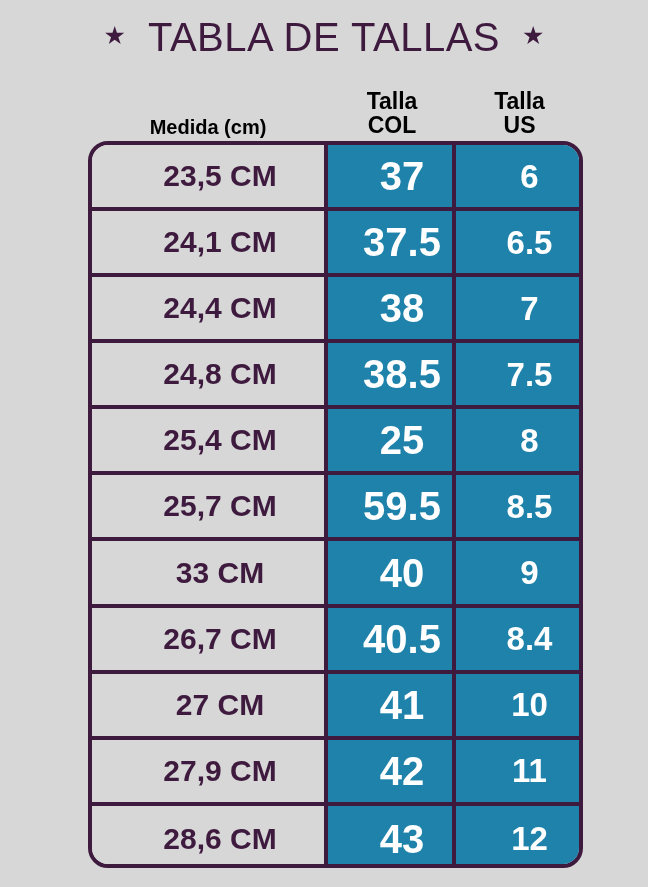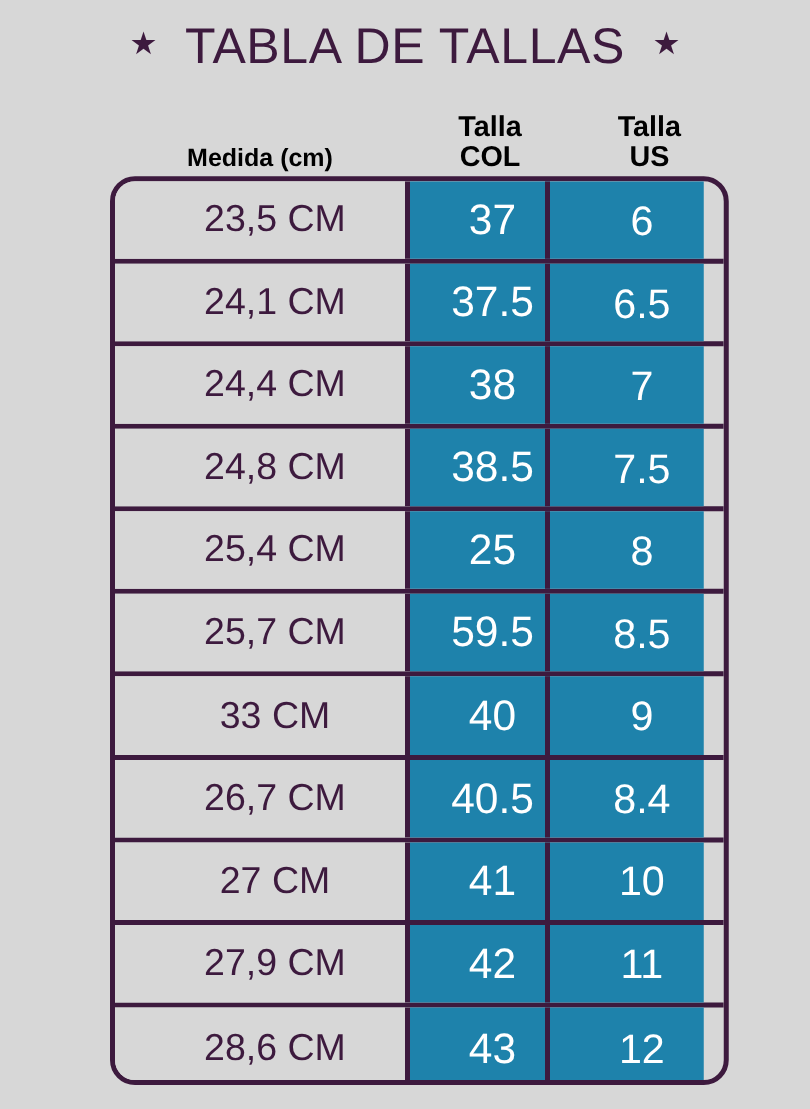--- a/index.html
+++ b/index.html
@@ -98,36 +98,36 @@
     border-bottom: 4px solid #3d1a3e;
   }
   .table-row:last-child {
     border-bottom: none;
   }
   .cell {
     box-sizing: border-box;
     display: flex;
     align-items: center;
     justify-content: center;
-    font-weight: normal;
+    font-weight: bold;
     line-height: 1;
     padding-left: 24px;
   }
   .cell-measure {
     width: 236px;
     background: #d7d7d7;
     color: #3d1a3e;
     font-size: 30px;
     border-right: 4px solid #3d1a3e;
   }
   .cell-col {
-    width: 112px;
+    width: 128px;
     background: #1e82ab;
     color: #ffffff;
-    font-size: 34px;
+    font-size: 40px;
     border-right: 4px solid #3d1a3e;
   }
   .cell-us {
     width: 123px;
     background: #1e82ab;
     color: #ffffff;
     font-size: 33px;
   }
 </style>
 </head>

